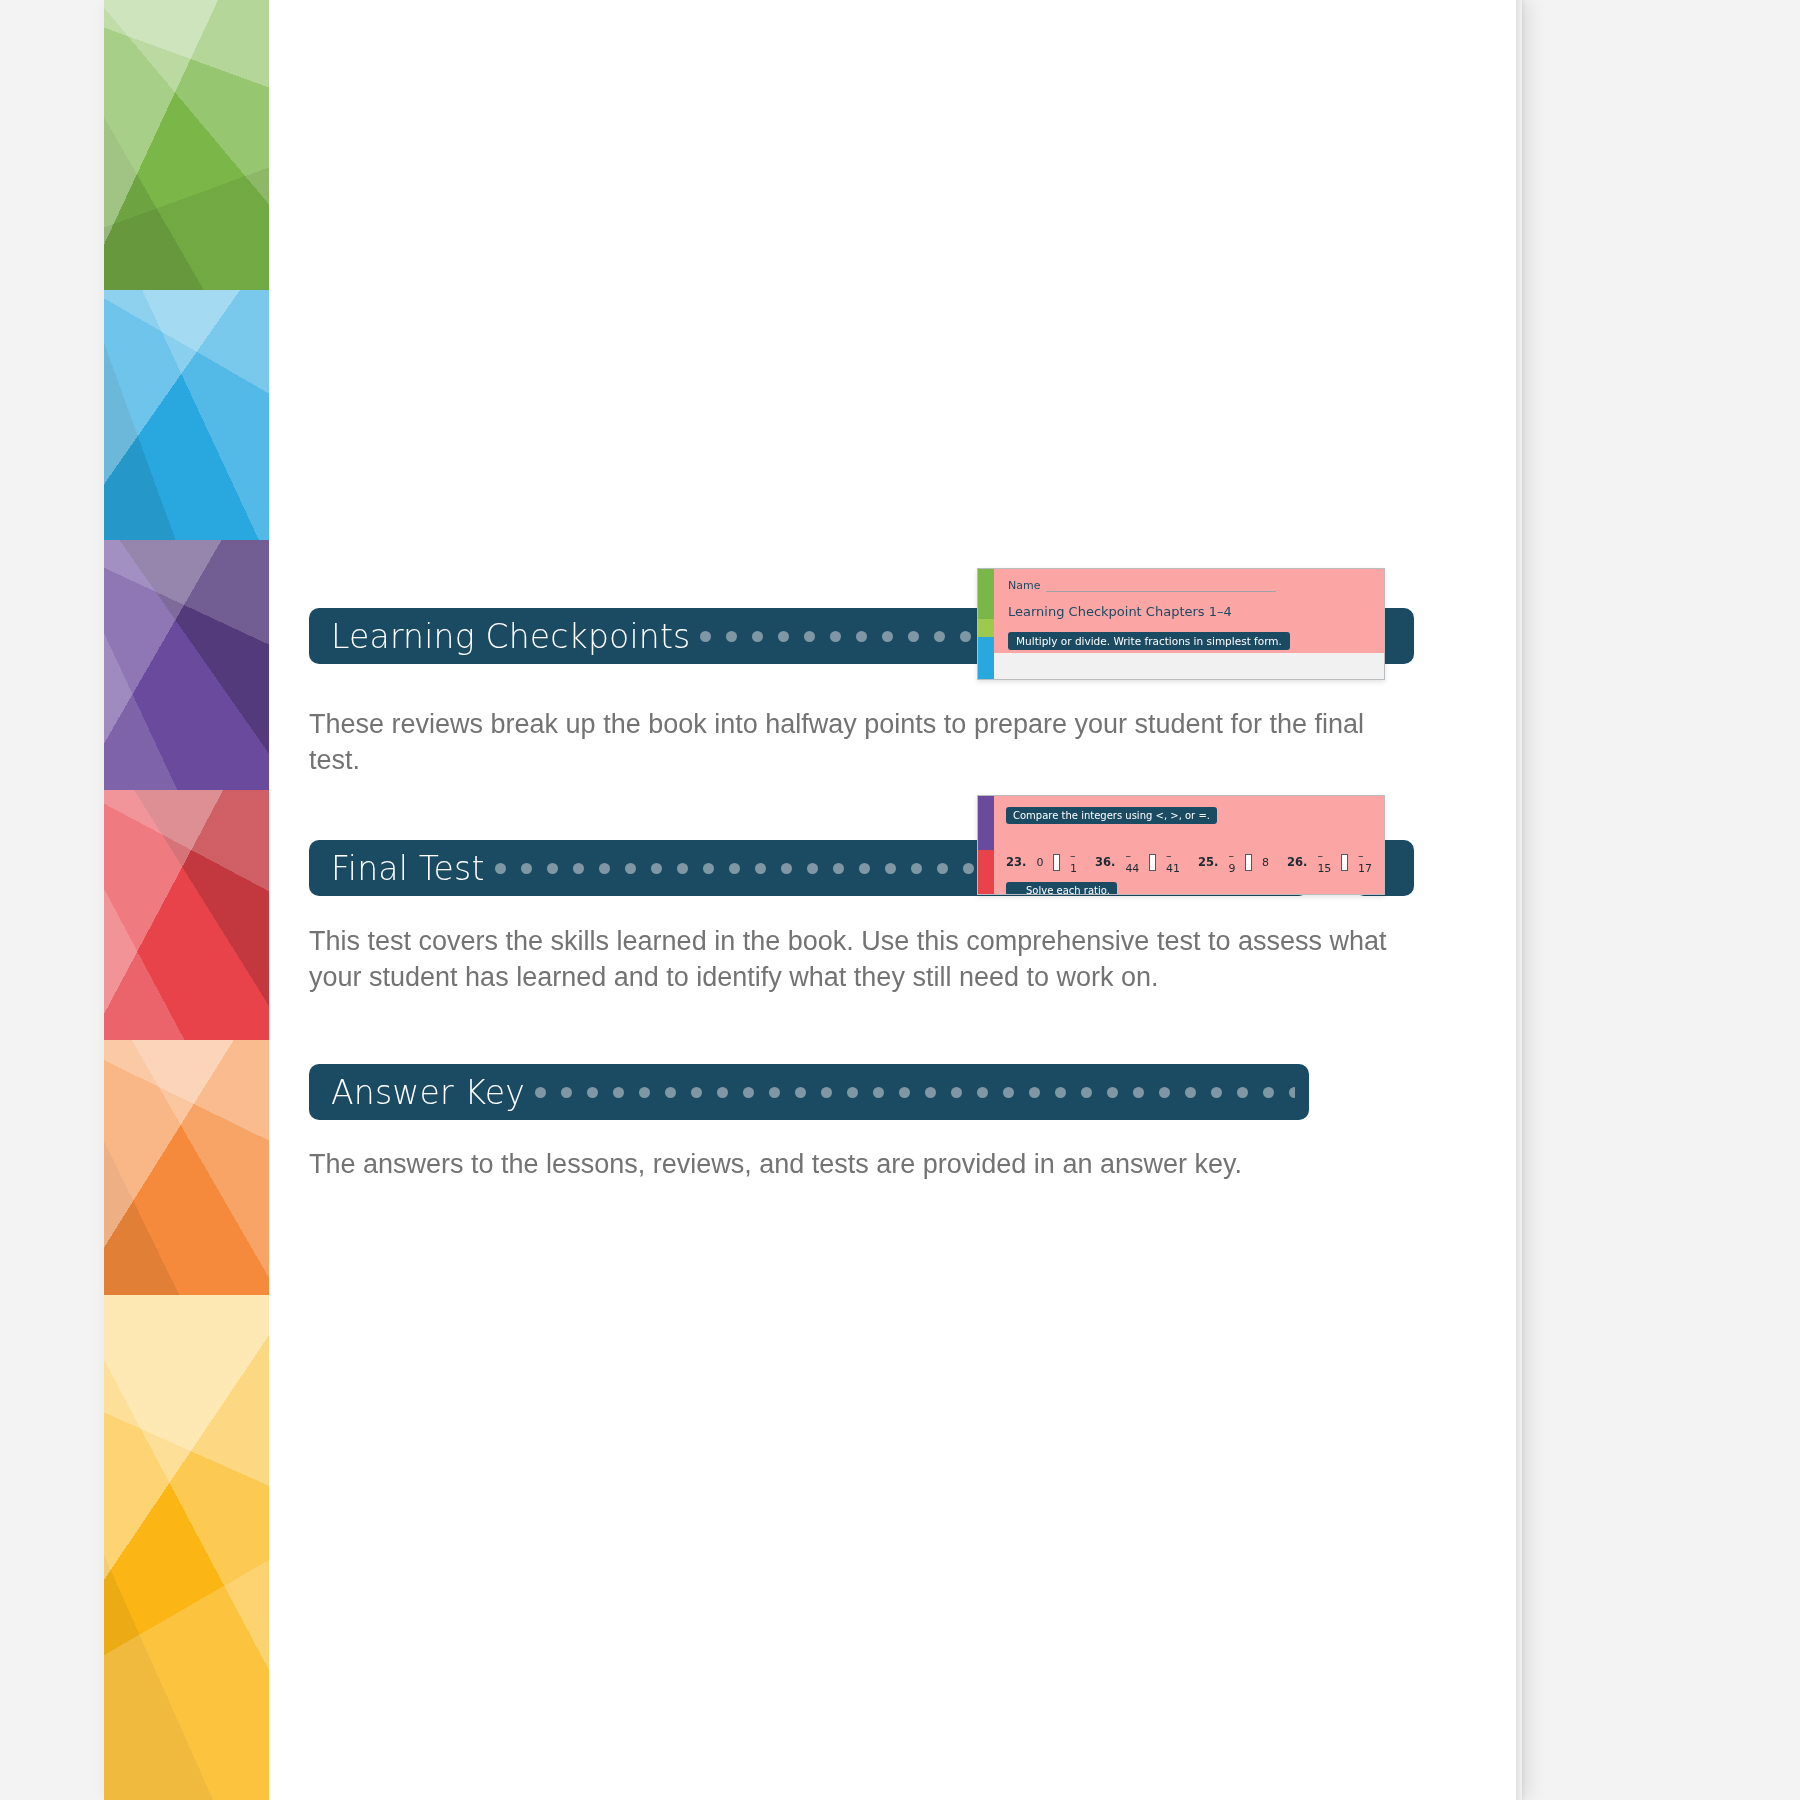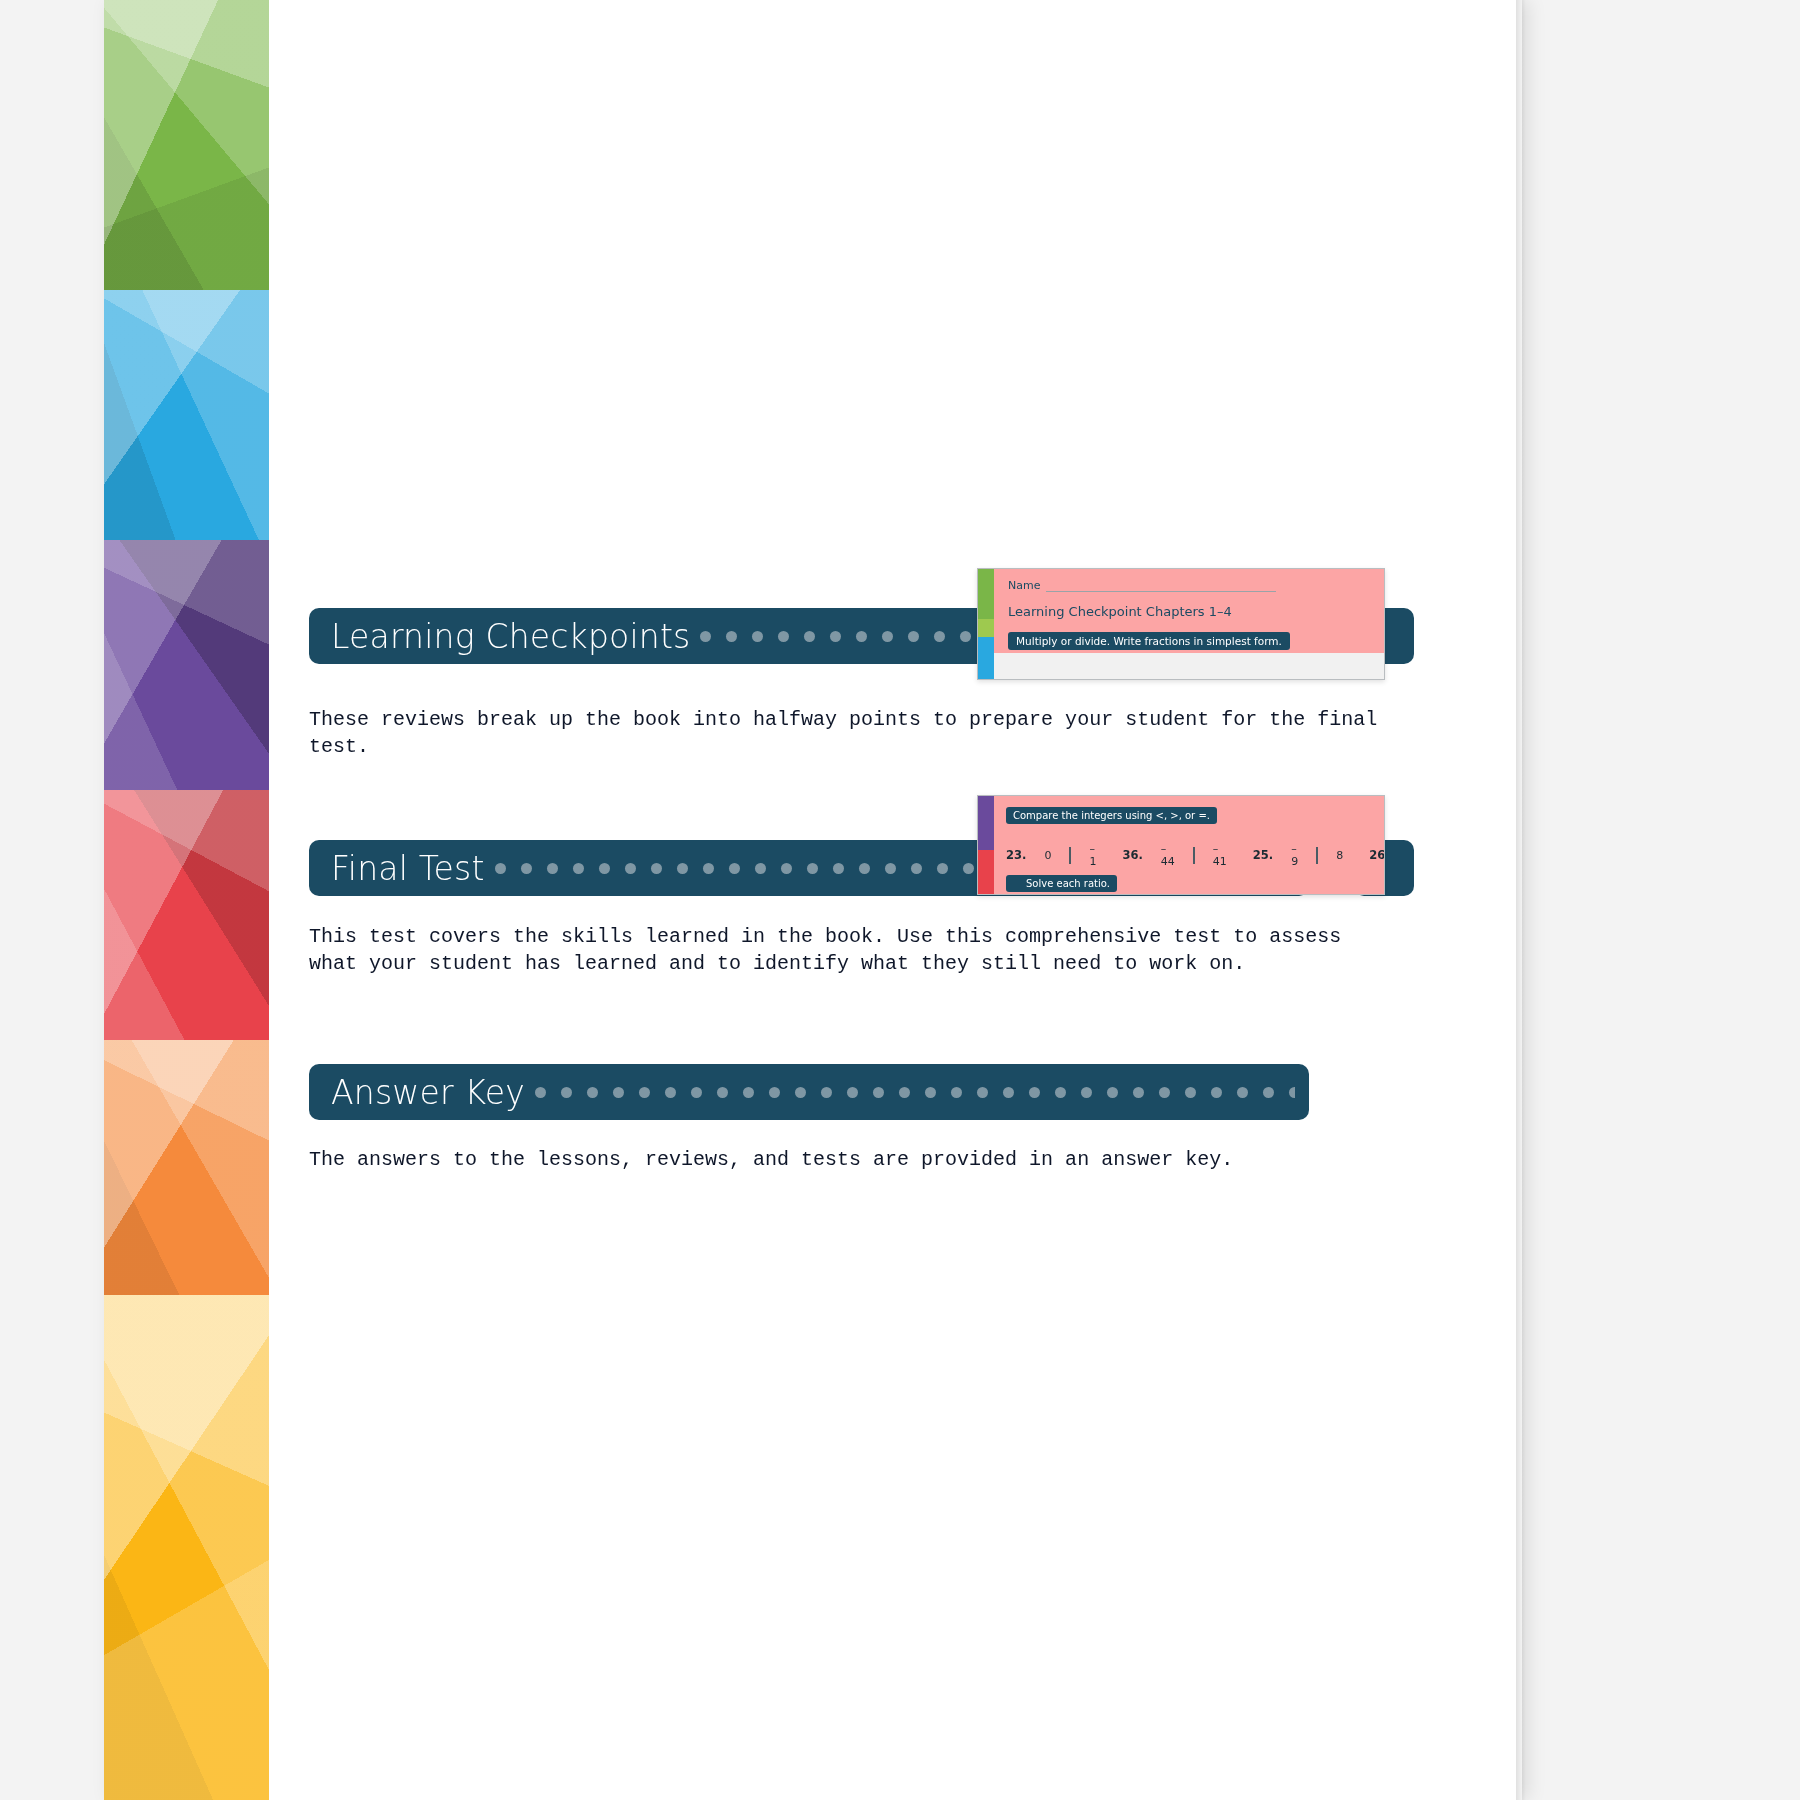--- a/index.html
+++ b/index.html
@@ -127,24 +127,24 @@
     height: 56px;
     width: 60px;
     border-radius: 10px;
   }
 
   
   .para {
     position: absolute;
     left: 40px;
     width: 1090px;
-    font-size: 20px;
+    font-size: 27px;
     line-height: 1.35;
-    color: #0f172a;
-    font-family: Liberation Mono, monospace;
+    color: #737373;
+    font-family: Liberation Sans, sans-serif;
     font-weight: 300;
   }
 
   
   .thumb {
     position: absolute;
     background: #fca5a5;
     border: 1.5px solid #b9bdc0;
     box-shadow: 0 2px 5px rgba(0,0,0,0.12);
     overflow: hidden;
@@ -197,24 +197,24 @@
   }
   .ws-strip {
     position: absolute;
     left: 16px;
     right: 0;
     bottom: 0;
     height: 26px;
     background: #f1f1f1;
   }
   .ws-row {
-    margin-top: 18px;
+    margin-top: 25px;
     display: flex;
     align-items: center;
-    gap: 18px;
+    gap: 10px;
     font-size: 11px;
     color: #1b2b33;
     font-family: "DejaVu Sans", sans-serif;
   }
   .ws-row b { font-size: 11.5px; }
   .ws-box {
     display: inline-block;
     width: 15px;
     height: 15px;
     border: 1px solid #4a5b64;

